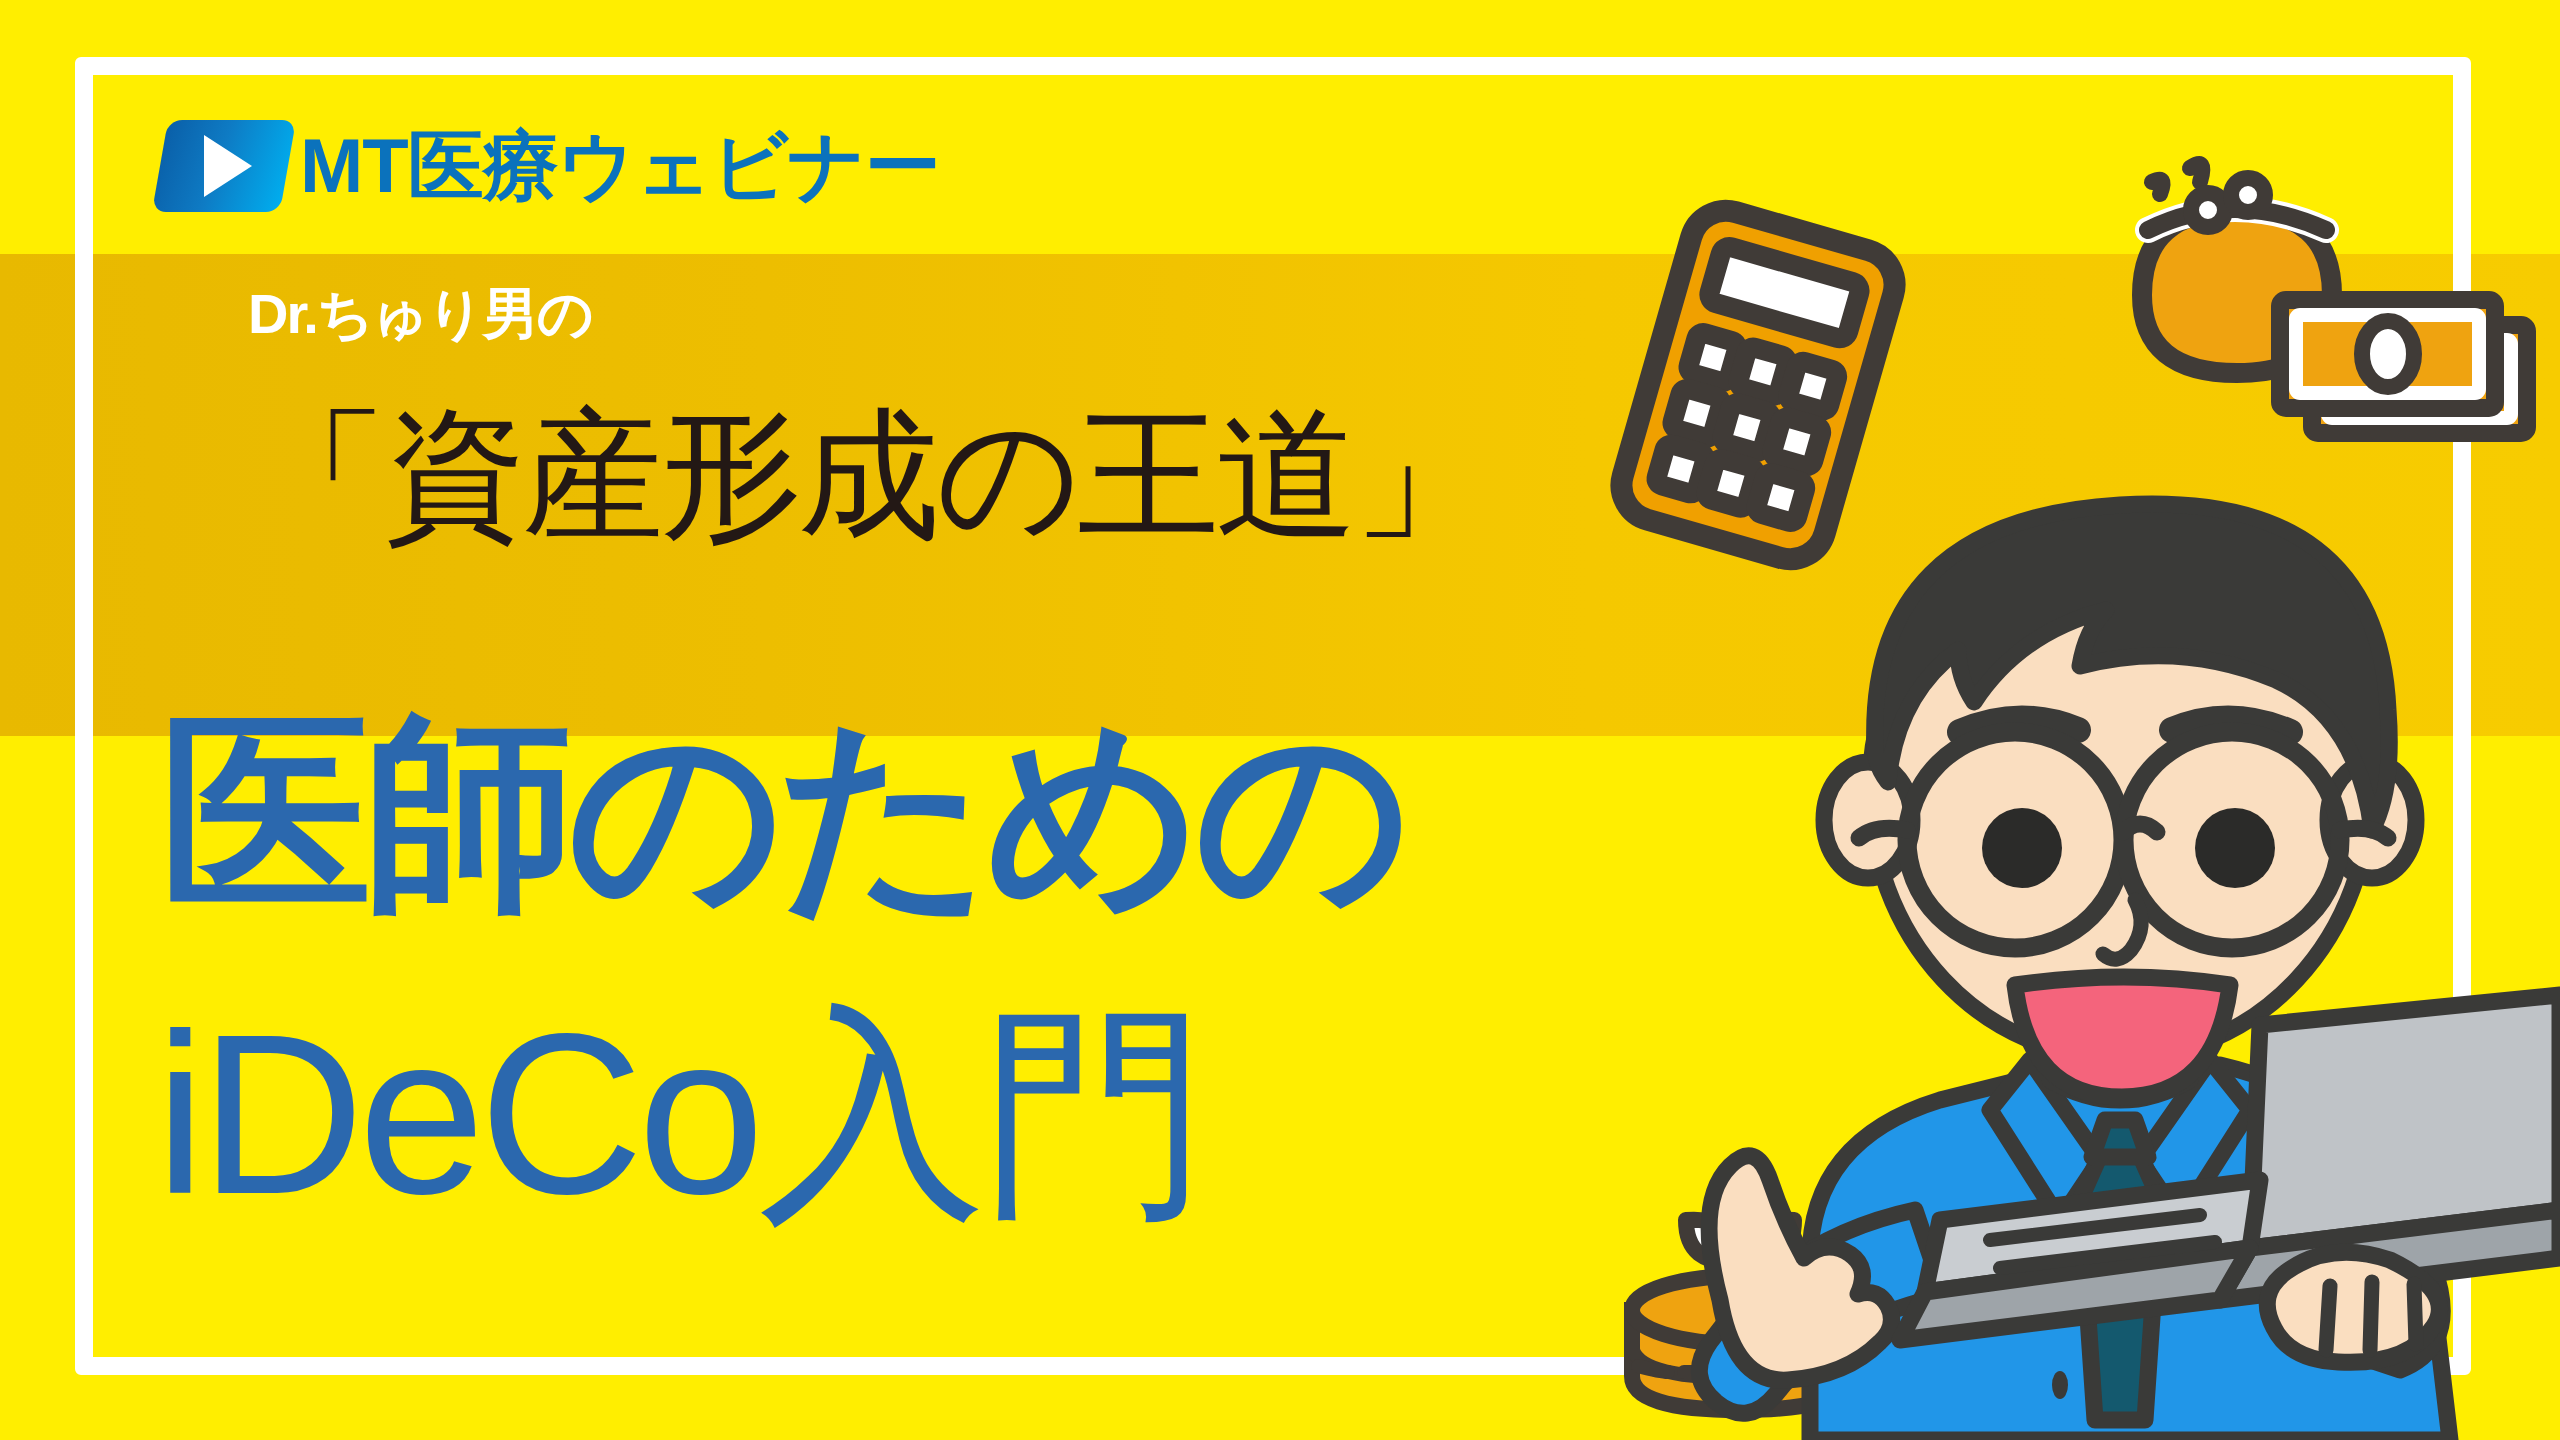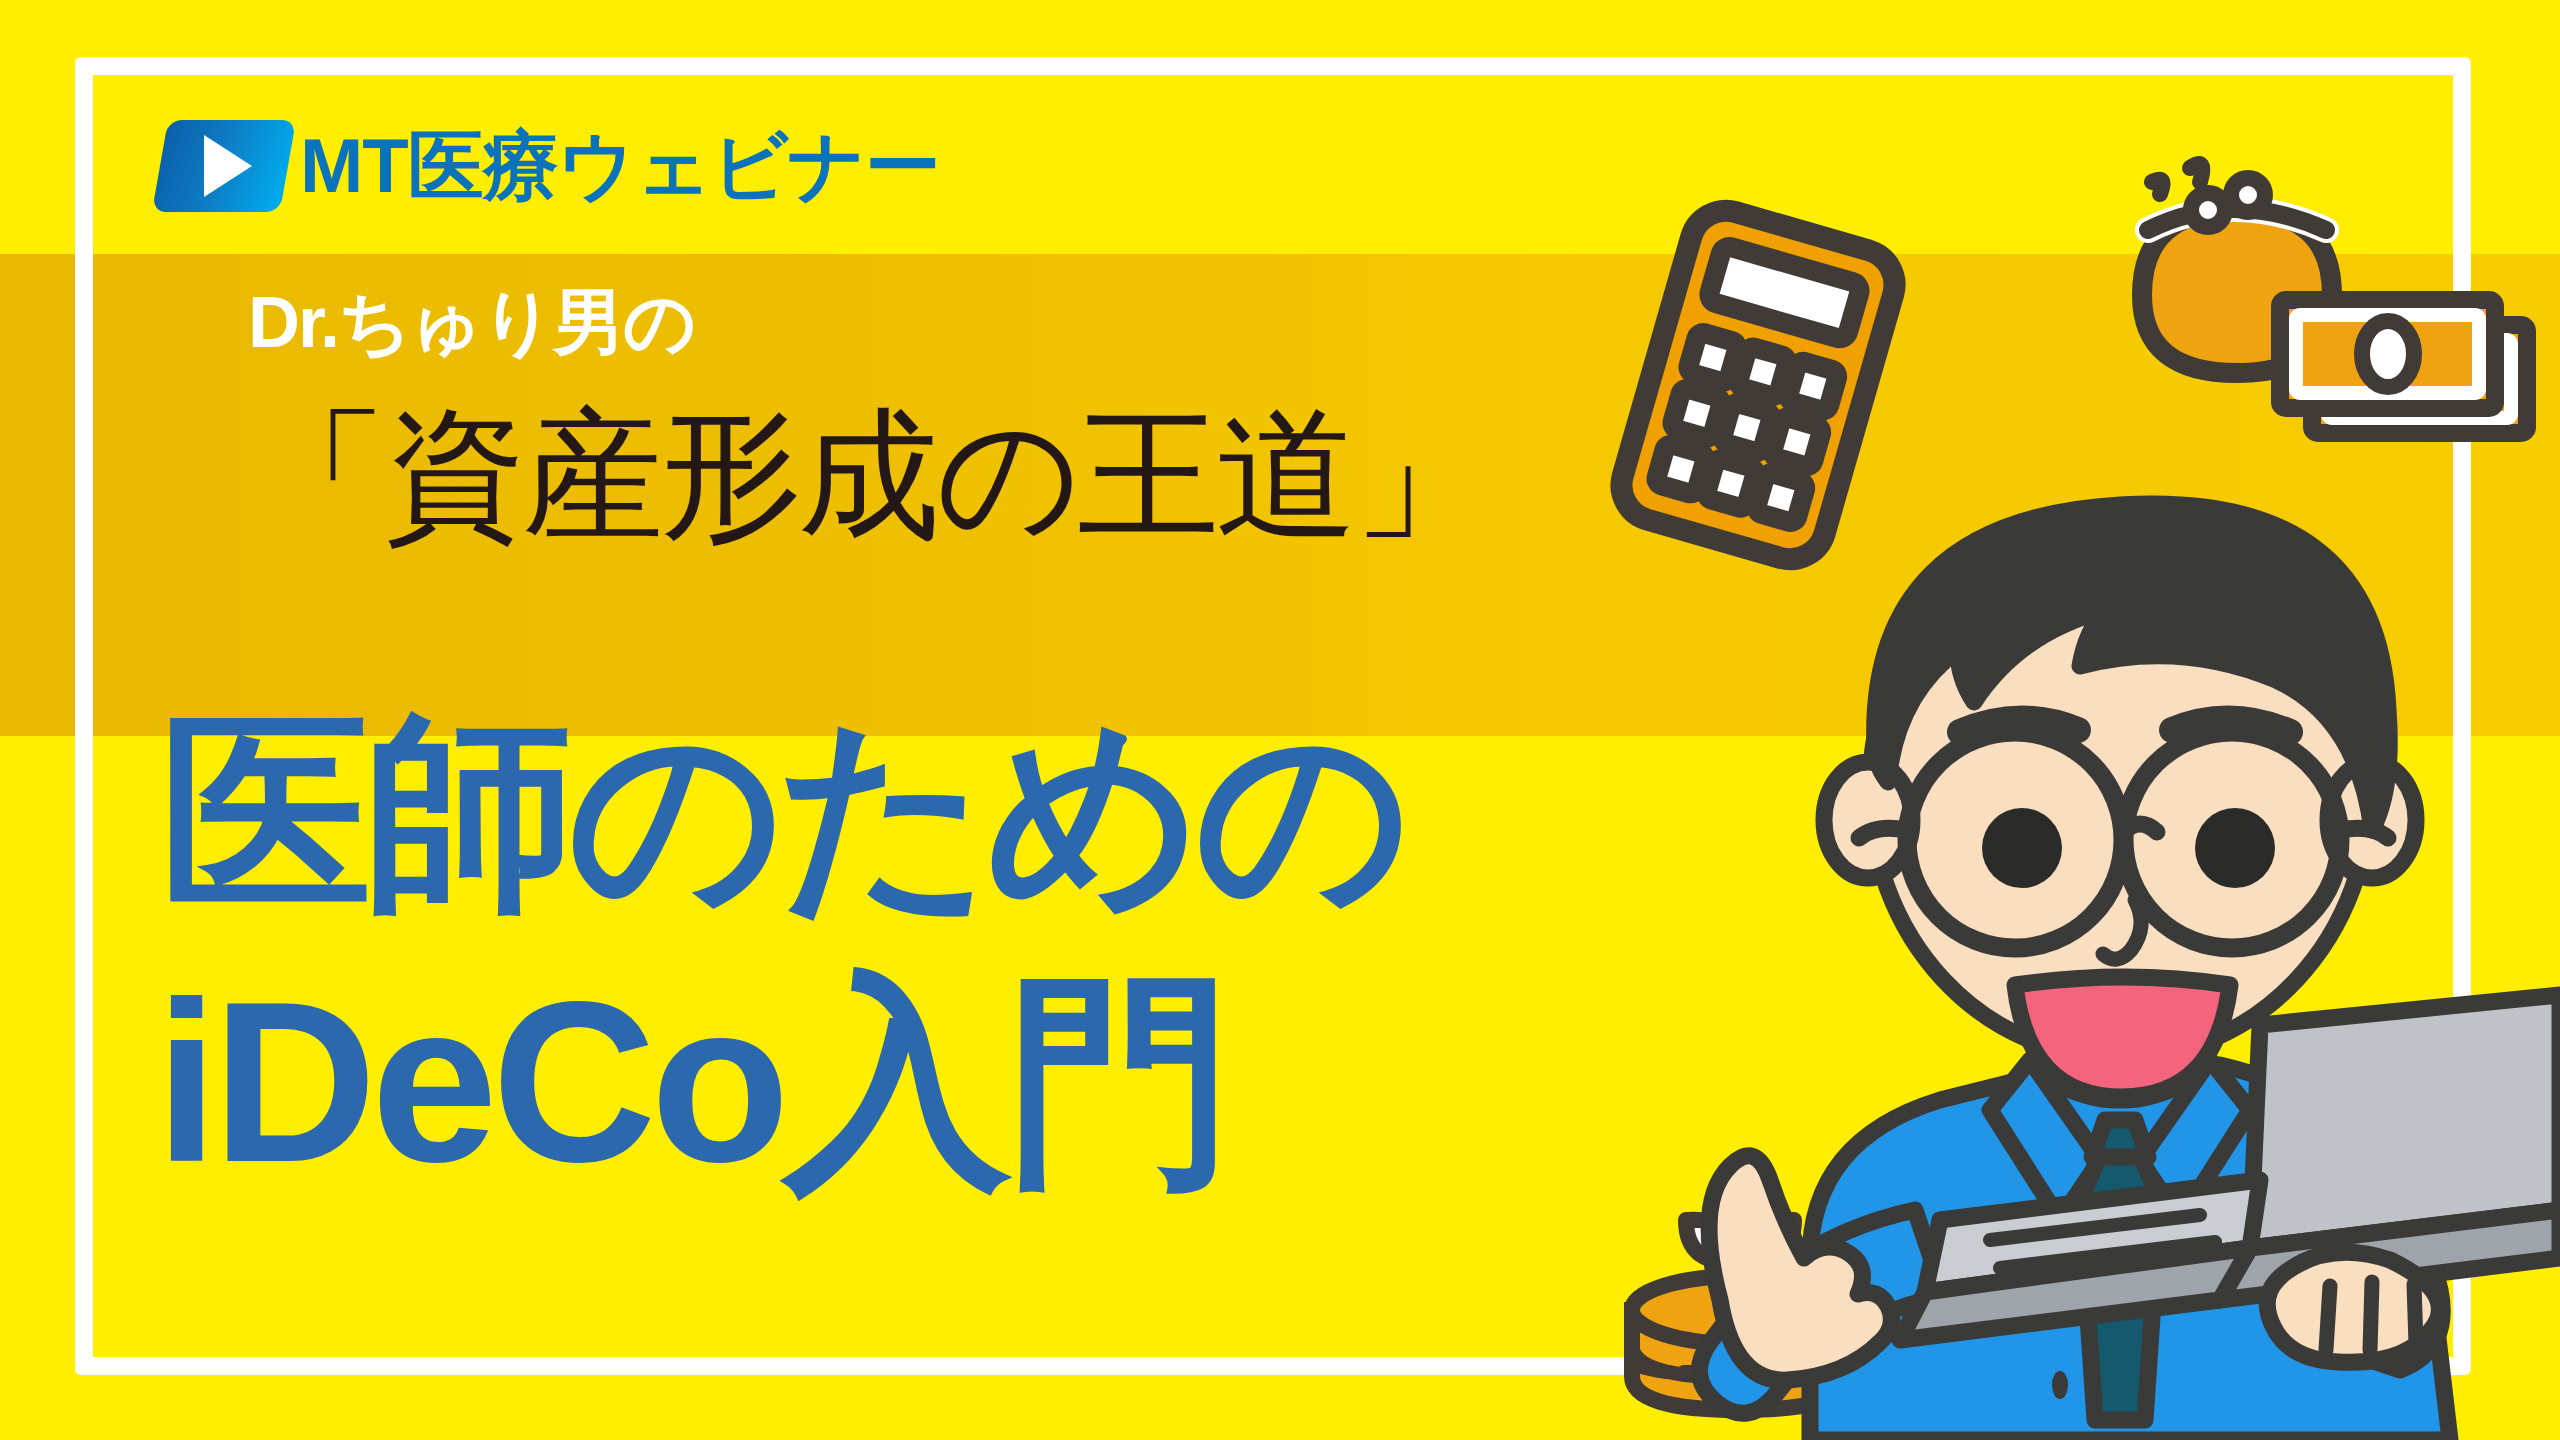--- a/index.html
+++ b/index.html
@@ -48,43 +48,43 @@
     transform:skewX(10deg) translateX(4px);
   }
   .logo-text {
     font-size:76px; font-weight:bold; color:#0B72BC;
     letter-spacing:-1px; white-space:nowrap; line-height:1;
   }
 
   
   .t-dr {
     position:absolute; left:248px; top:286px;
-    font-size:72px; font-weight:bold; color:#FFFFFF;
+    font-size:56px; font-weight:bold; color:#FFFFFF;
     letter-spacing:-2px; line-height:1; white-space:nowrap;
   }
   .t-quote {
     position:absolute; left:246px; top:400px;
     font-size:142px; font-weight:normal; color:#231815;
     letter-spacing:-4px; line-height:1.05; white-space:nowrap;
   }
   .t-doctors {
     position:absolute; left:250px; top:602px;
     font-size:82px; font-weight:bold; color:#FFFFFF;
     letter-spacing:-2px; line-height:1; white-space:nowrap;
   }
 
   
   .t-head1 {
     position:absolute; left:160px; top:708px;
     font-size:212px; font-weight:bold; color:#2B68AE;
     letter-spacing:-8px; line-height:1; white-space:nowrap;
   }
   .t-head2 {
-    position:absolute; left:155px; top:968px;
-    font-size:228px; font-weight:bold; color:#2B68AE;
+    position:absolute; left:155px; top:1000px;
+    font-size:228px; font-weight:normal; color:#2B68AE;
     letter-spacing:-6px; line-height:1; white-space:nowrap;
   }
 
   
   .ill { position:absolute; }
   .ill-calc   { left:1558px; top:190px;  width:400px; height:390px; }
   .ill-purse  { left:2130px; top:120px;  width:440px; height:350px; }
   .ill-coin   { left:1600px; top:1180px; width:280px; height:260px; }
   .ill-person { left:1560px; top:420px;  width:1000px; height:1020px; }
 </style>

